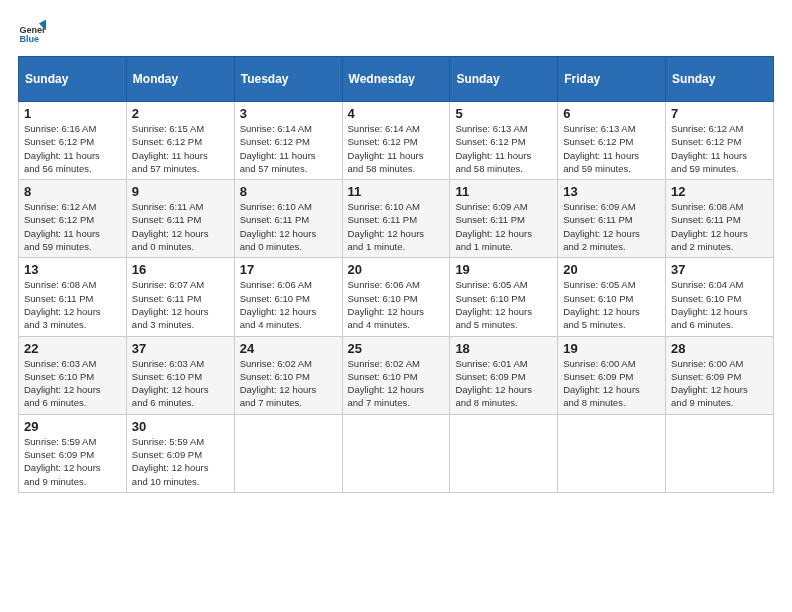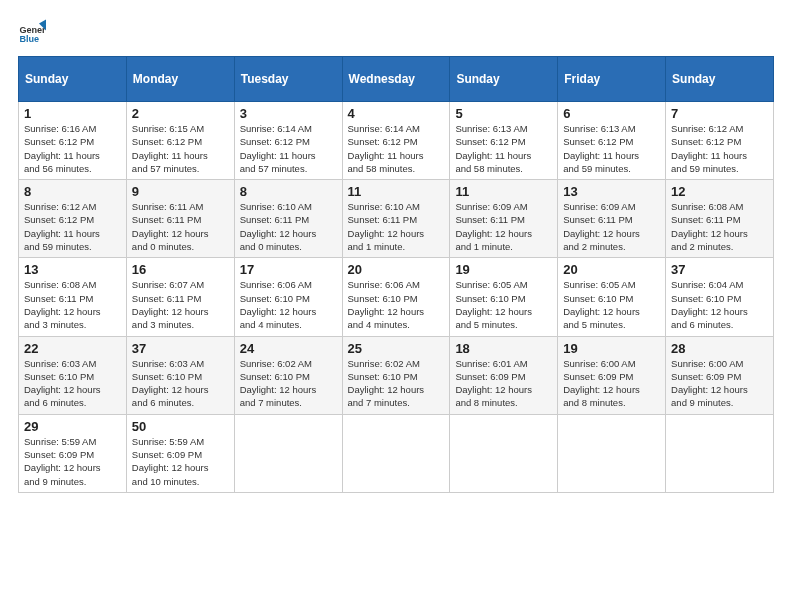--- a/index.html
+++ b/index.html
@@ -239,21 +239,21 @@
             <span class="day-num">28</span>
             <div class="day-info">Sunrise: 6:00 AM<br>Sunset: 6:09 PM<br>Daylight: 12 hours<br>and 9 minutes.</div>
           </td>
         </tr>
         <tr>
           <td>
             <span class="day-num">29</span>
             <div class="day-info">Sunrise: 5:59 AM<br>Sunset: 6:09 PM<br>Daylight: 12 hours<br>and 9 minutes.</div>
           </td>
           <td>
-            <span class="day-num">50</span>
+            <span class="day-num">30</span>
             <div class="day-info">Sunrise: 5:59 AM<br>Sunset: 6:09 PM<br>Daylight: 12 hours<br>and 10 minutes.</div>
           </td>
           <td class="empty-cell"></td>
           <td class="empty-cell"></td>
           <td class="empty-cell"></td>
           <td class="empty-cell"></td>
           <td class="empty-cell"></td>
         </tr>
       </tbody>
   </table>

